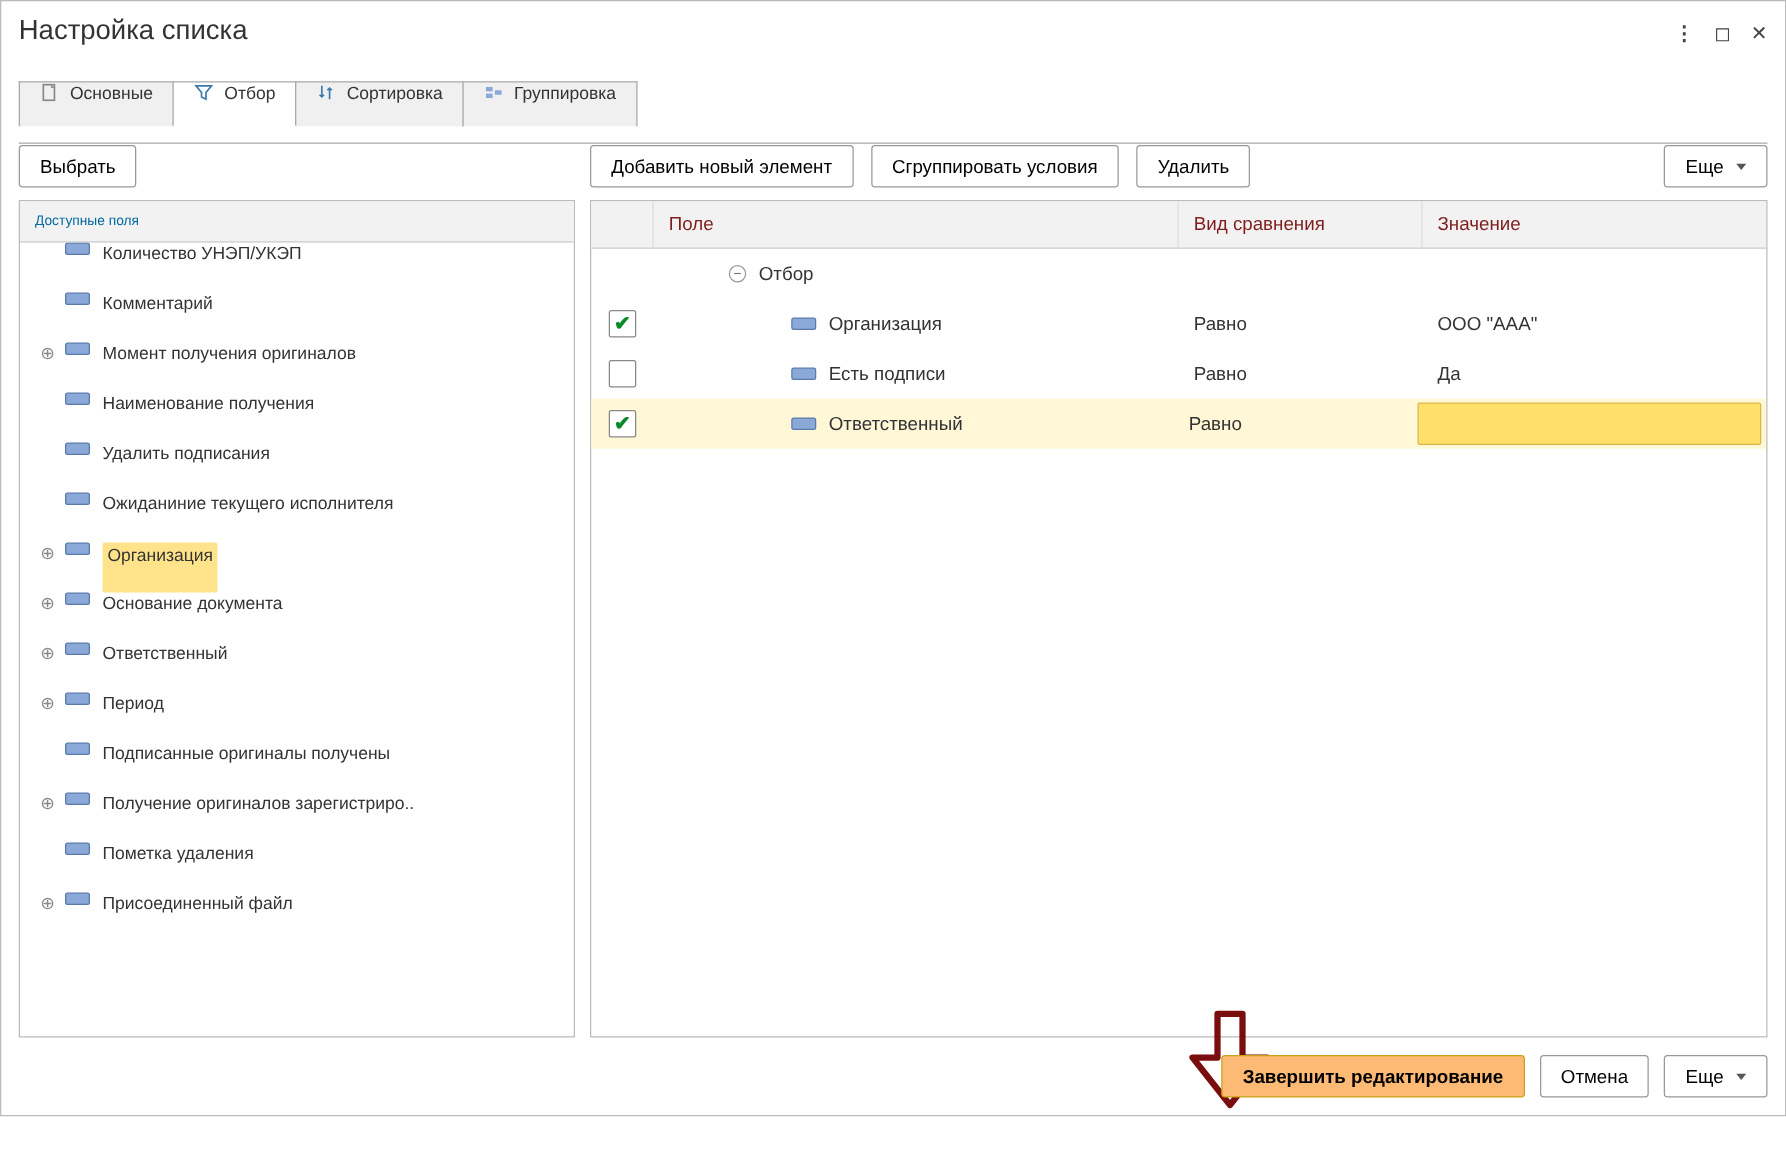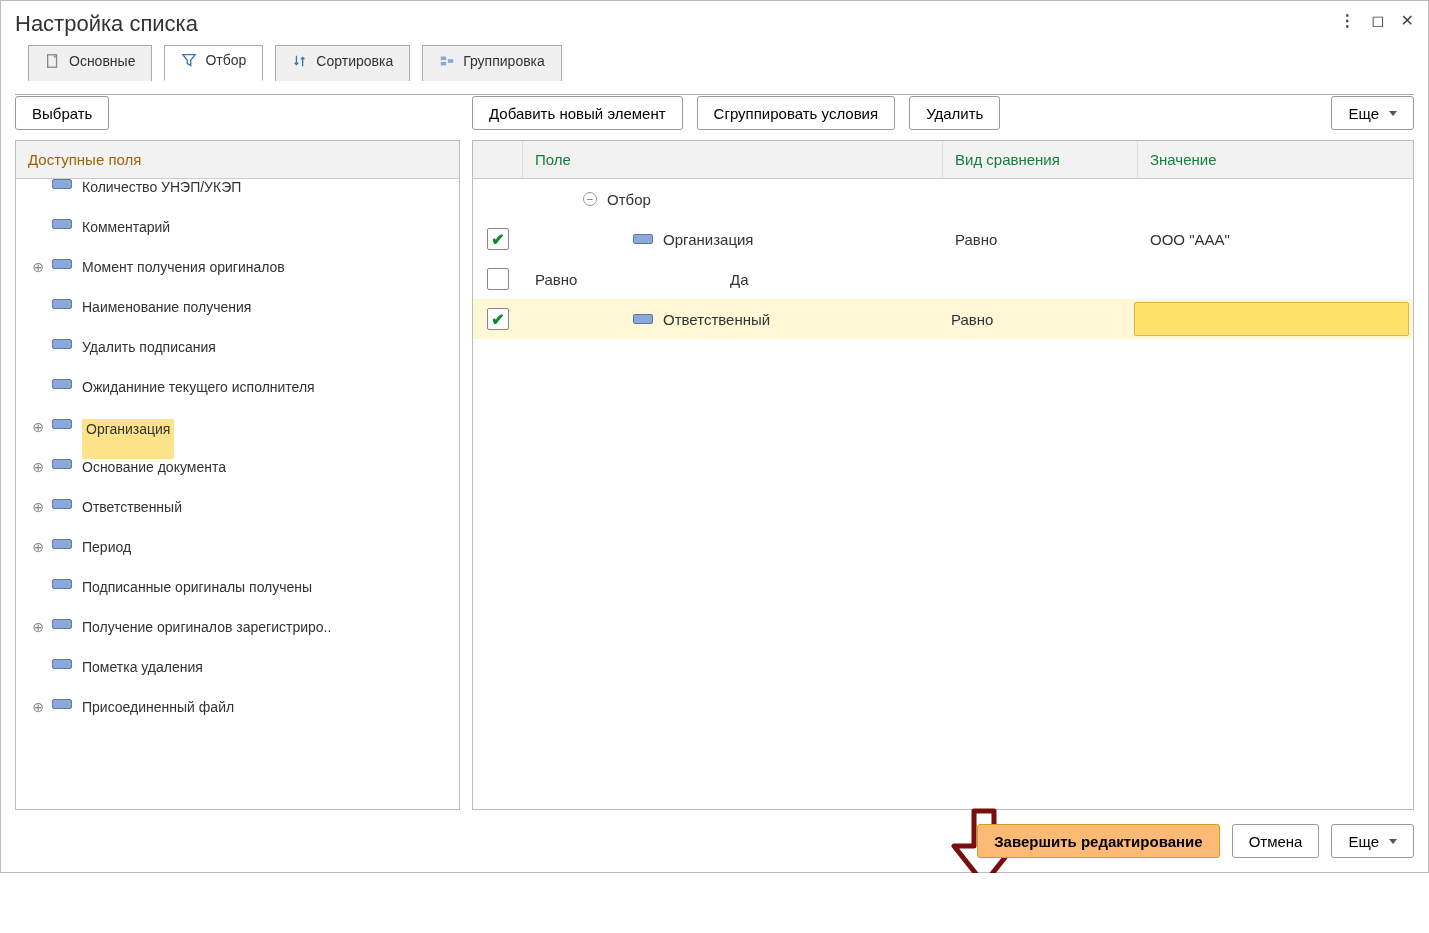--- a/index.html
+++ b/index.html
@@ -1,57 +1,57 @@
 <!DOCTYPE html>
 <html><head>
 <meta charset="utf-8">
 <style>
 * { box-sizing: border-box; margin: 0; padding: 0; }
 body { font-family: Arial, sans-serif; font-size: 14px; color: #333; background: #fff; width: 1429px; }
 .window { border: 1px solid #bbb; padding: 10px 14px; position: relative; }
-.titlebar { display: flex; align-items: flex-start; margin-bottom: 8px; }
+.titlebar { display: flex; align-items: flex-end; margin-bottom: 28px; }
 .title { font-size: 22px; color: #333; }
 .title-controls { margin-left: auto; display: flex; gap: 16px; align-items: center; }
 .title-controls span { font-size: 16px; cursor: pointer; color: #444; }
 .dots { font-size: 20px; font-weight: bold; letter-spacing: 0; }
 
 .tabs { display: flex; border-bottom: 0; margin-bottom: 14px; }
-.tab { display: flex; align-items: flex-end; gap: 8px; padding: 12px 16px; border: 1px solid #aaa; background: #f0f0f0; cursor: pointer; height: 36px; border-bottom: none; margin-right: -1px; position: relative; margin-left: 13px; }
+.tab { display: flex; align-items: flex-start; gap: 8px; padding: 0 16px; border: 1px solid #aaa; background: #f0f0f0; cursor: pointer; height: 36px; border-bottom: none; margin-right: -1px; position: relative; }
 .tab.active { background: #fff; z-index: 2; border-bottom: 1px solid #fff; }
 .tab-icon { width: 16px; height: 16px; display: inline-flex; align-items: center; justify-content: center; }
 .tab-strip-border { border-top: 1px solid #aaa; position: relative; top: -1px; z-index: 1;}
 
 .body-row { display: flex; gap: 12px; }
 .left-panel, .right-panel { display: flex; flex-direction: column; }
 .left-panel { width: 445px; }
 .right-panel { flex: 1; }
 
 .btn { border: 1px solid #999; background: #fff; padding: 16px 16px; font-size: 15px; cursor: pointer; border-radius: 3px; height: 34px; display: inline-flex; align-items: center; gap: 6px; }
 .btn.dd::after { content: ""; border-left: 4px solid transparent; border-right: 4px solid transparent; border-top: 5px solid #555; margin-left: 4px; }
 
 .toolbar { display: flex; gap: 14px; margin-bottom: 10px; }
 .toolbar .spacer { flex: 1; }
 
 .panel-box { border: 1px solid #bbb; height: 670px; display: flex; flex-direction: column; overflow: hidden; }
-.panel-header { background: #f2f2f2; border-bottom: 1px solid #ccc; padding: 10px 12px; font-size: 15px; color: #a16207; }
+.panel-header { background: #f2f2f2; border-bottom: 1px solid #ccc; padding: 10px 12px; font-size: 11px; color: #0369a1; }
 
 .tree { overflow-y: scroll; overflow-x: scroll; flex: 1; position: relative; }
 .tree-item { display: flex; height: 40px; padding-left: 12px; white-space: nowrap; cursor: pointer; }
 .tree-item .expander { width: 20px; text-align: center; color: #888; }
 .tree-item .field-icon { width: 20px; height: 10px; background: #8aa8d8; border-radius: 2px; margin: 0 10px 0 4px; border: 1px solid #5a7aaa; flex-shrink: 0; }
 .tree-item .label { }
 .tree-item.hl .label { background: #ffe38a; padding: 2px 4px; border-radius: 2px; }
 
 .grid-header { display: flex; background: #f2f2f2; border-bottom: 1px solid #ccc; }
 .grid-header .col, .grid-row .col { padding: 10px 12px; font-size: 15px; }
 .col.ck { width: 50px; display: flex; align-items: center; justify-content: center; }
 .col.field { flex: 1; display: flex; align-items: center; }
 .col.cmp { width: 195px; }
 .col.val { width: 275px; }
-.grid-header .col { color: #15803d; border-right: 1px solid #ddd; }
+.grid-header .col { color: #7f1d1d; border-right: 1px solid #ddd; }
 .grid-header .col:last-child { border-right: none; }
 
 .grid-body { flex: 1; }
 .grid-row { display: flex; height: 40px; align-items: center; }
 .grid-row.group .col.field { padding-left: 60px; gap: 10px; }
 .grid-row.leaf .col.field { padding-left: 110px; gap: 10px; }
 .grid-row.sel { background: #fff7d6; }
 .grid-row.sel .col.val { background: #ffe06b; border: 1px solid #d8b746; height: 34px; margin: 3px 4px 3px 0; border-radius: 2px; }
 
 .checkbox { width: 22px; height: 22px; border: 1px solid #888; background: #fff; display: inline-flex; align-items: center; justify-content: center; border-radius: 2px; cursor: pointer; }
@@ -241,20 +241,24 @@
                 <span class="pill"></span>
                 <span>Организация</span>
               </div>
               <div class="col cmp">Равно</div>
               <div class="col val">ООО "ААА"</div>
             </div>
             <div class="grid-row leaf">
               <div class="col ck">
                 <span class="checkbox "></span>
               </div>
+              <div class="col field">
+                <span class="pill"></span>
+                <span>Есть подписи</span>
+              </div>
               <div class="col cmp">Равно</div>
               <div class="col val">Да</div>
             </div>
             <div class="grid-row leaf sel">
               <div class="col ck">
                 <span class="checkbox checked"></span>
               </div>
               <div class="col field">
                 <span class="pill"></span>
                 <span>Ответственный</span>

